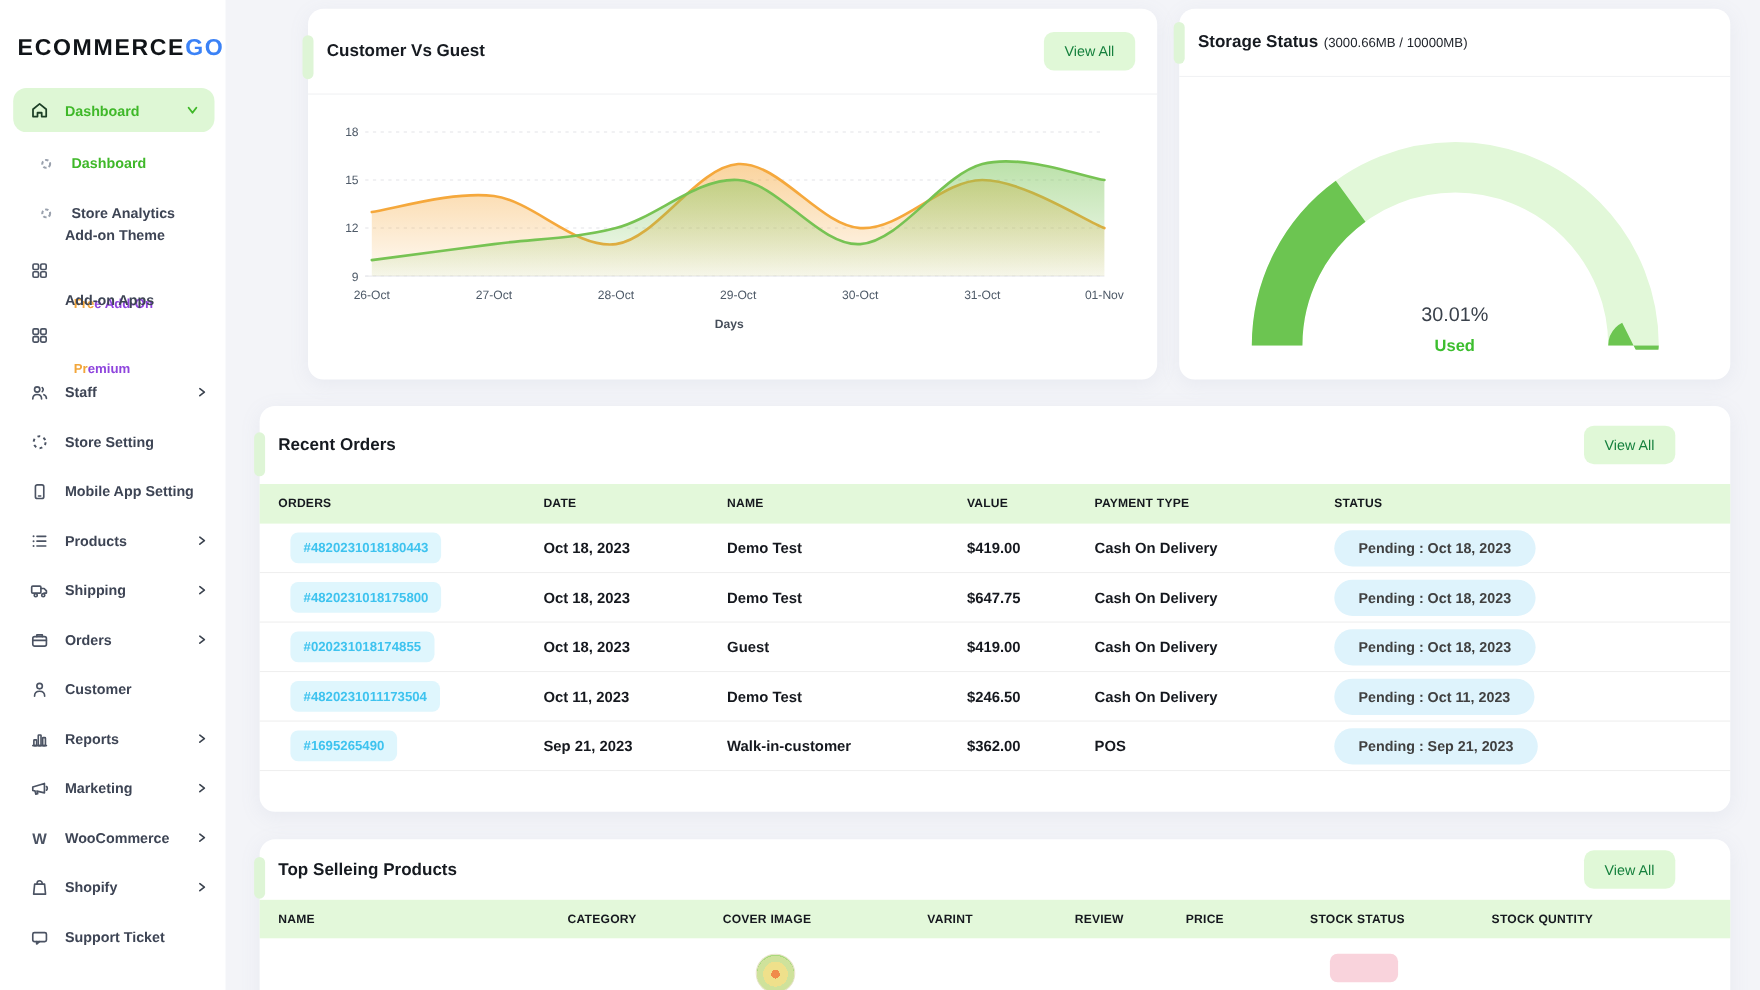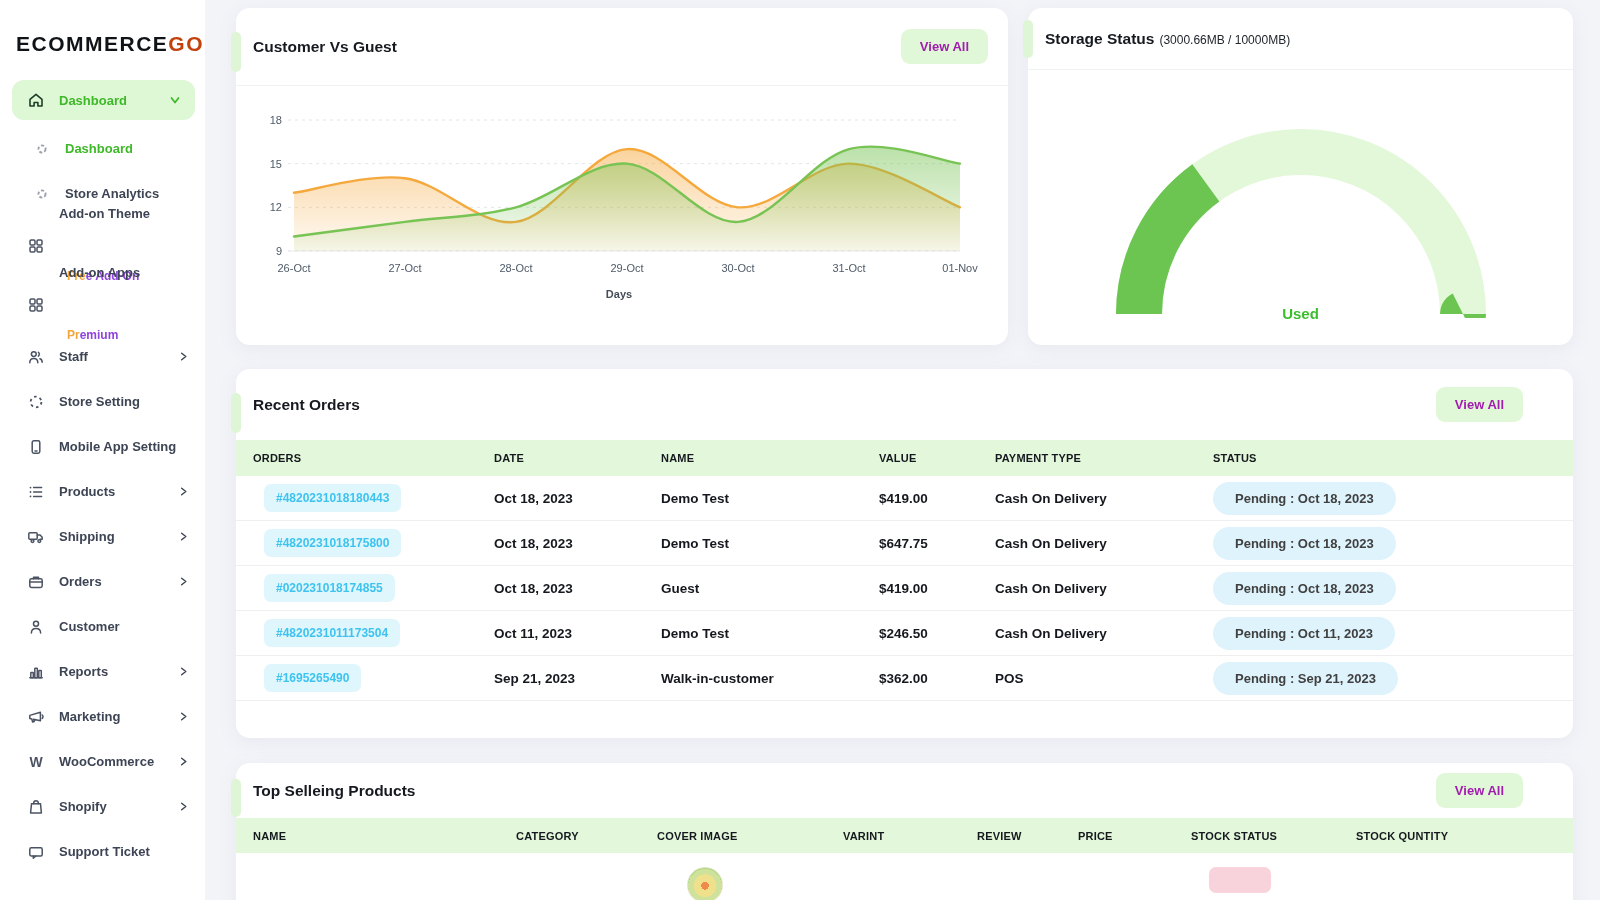--- a/index.html
+++ b/index.html
@@ -2,21 +2,21 @@
 <html><head>
 <meta charset="utf-8">
 <style>
   * { margin:0; padding:0; box-sizing:border-box; }
   html,body { width:1600px; height:900px; overflow:hidden;
     font-family:"Liberation Sans","DejaVu Sans",sans-serif; background:#f3f4f8; }
 
   
   .sidebar { position:absolute; left:0; top:0; width:205px; height:900px; background:#ffffff; z-index:5; }
   .logo { padding:32px 0 0 16px; font-size:21px; font-weight:800; letter-spacing:1.5px; color:#101418; }
-  .logo .go { color:#c2410c; }
+  .logo .go { color:#3b82f6; }
   .nav { margin-top:24px; display:flex; flex-direction:column; }
   .nav-pill { margin:0 10px 6px 12px; height:40px; background:#def7d5; border-radius:12px;
     display:flex; align-items:center; padding:0 14px 0 15px; cursor:pointer; }
   .nav-pill .nav-label { color:#3fb829; font-weight:700; }
   .nav-item { height:45px; display:flex; align-items:center; padding:0 16px 0 27px; cursor:pointer; }
   .nav-item.sub { padding-left:33px; }
   .nav-item.two-line { height:59px; }
   .nav-icon { width:18px; height:18px; flex:0 0 18px; display:inline-flex; align-items:center; justify-content:center; }
   .nav-label { font-size:13px; font-weight:600; color:#3d4454; margin-left:14px; }
   .nav-label.green { color:#3fb829; font-weight:700; }
@@ -27,27 +27,27 @@
   .addon-sub .p2 { color:#8e44dd; }
   .chev { margin-left:auto; display:inline-flex; }
   .w-letter { font-size:14px; font-weight:600; color:#4b5363; }
 
   
   .main { position:absolute; left:236px; top:8px; width:1337px; }
   .card { position:relative; background:#ffffff; border-radius:14px;
     box-shadow:0 4px 18px rgba(141,151,174,.10); }
   .notch { position:absolute; left:-5px; top:24px; width:10px; height:40px; background:#def5d6; border-radius:5px; }
   .row-top { display:flex; gap:20px; }
-  .card-chart { width:772px; height:337px; }
+  .card-chart { width:772px; height:337px;margin-left:44px; }
   .card-storage { width:545px; height:337px; }
   .card-header { display:flex; align-items:center; justify-content:space-between;
     padding:0 20px 0 17px; height:78px; border-bottom:1px solid #f1f2f4; }
   .card-title { font-size:15.5px; font-weight:700; color:#161a20; }
   .title-note { font-size:12px; font-weight:400; color:#22262d; margin-left:5px; }
-  .btn-viewall { background:#e0f8d7; color:#a21caf; font-size:13px; font-weight:700;
+  .btn-viewall { background:#e0f8d7; color:#15803d; font-size:13px; font-weight:400;
     padding:10px 19px; border-radius:9px; border:none; cursor:pointer; font-family:inherit; }
 
   
   .chart-wrap { padding:12px 18px 0 12px; }
   .days-label { text-align:center; font-size:11px; font-weight:700; color:#454d59; margin-top:2px; }
 
   
   .storage-header { height:62px; }
   .gauge-wrap { position:relative; width:470px; margin:58px auto 0; }
   .gauge-text { position:absolute; left:0; right:0; bottom:26px; text-align:center;
@@ -351,20 +351,21 @@
       <div class="card-header storage-header">
         <div class="card-title">
           <span>Storage Status</span><span class="title-note">(3000.66MB / 10000MB)</span>
         </div>
       </div>
       <div class="gauge-wrap">
         <svg id="gauge" width="470" height="190">
             <path d="M 73 186 A 162 162 0 0 1 397 186" fill="none" stroke="#e2f8d9" stroke-width="46"></path>
             <path d="M 73 186 A 162 162 0 0 1 397 186" fill="none" stroke="#6cc551" stroke-width="46" pathLength="100" stroke-dasharray="30.01 69.99"></path>
           </svg>
+        <div class="gauge-text">30.01%</div>
         <div class="gauge-used">Used</div>
       </div>
     </div>
   </div>
 
   <div class="card card-table card-orders">
     <div class="notch"></div>
     <div class="table-titlebar">
       <div class="card-title">Recent Orders</div>
       <button class="btn-viewall">View All</button>

